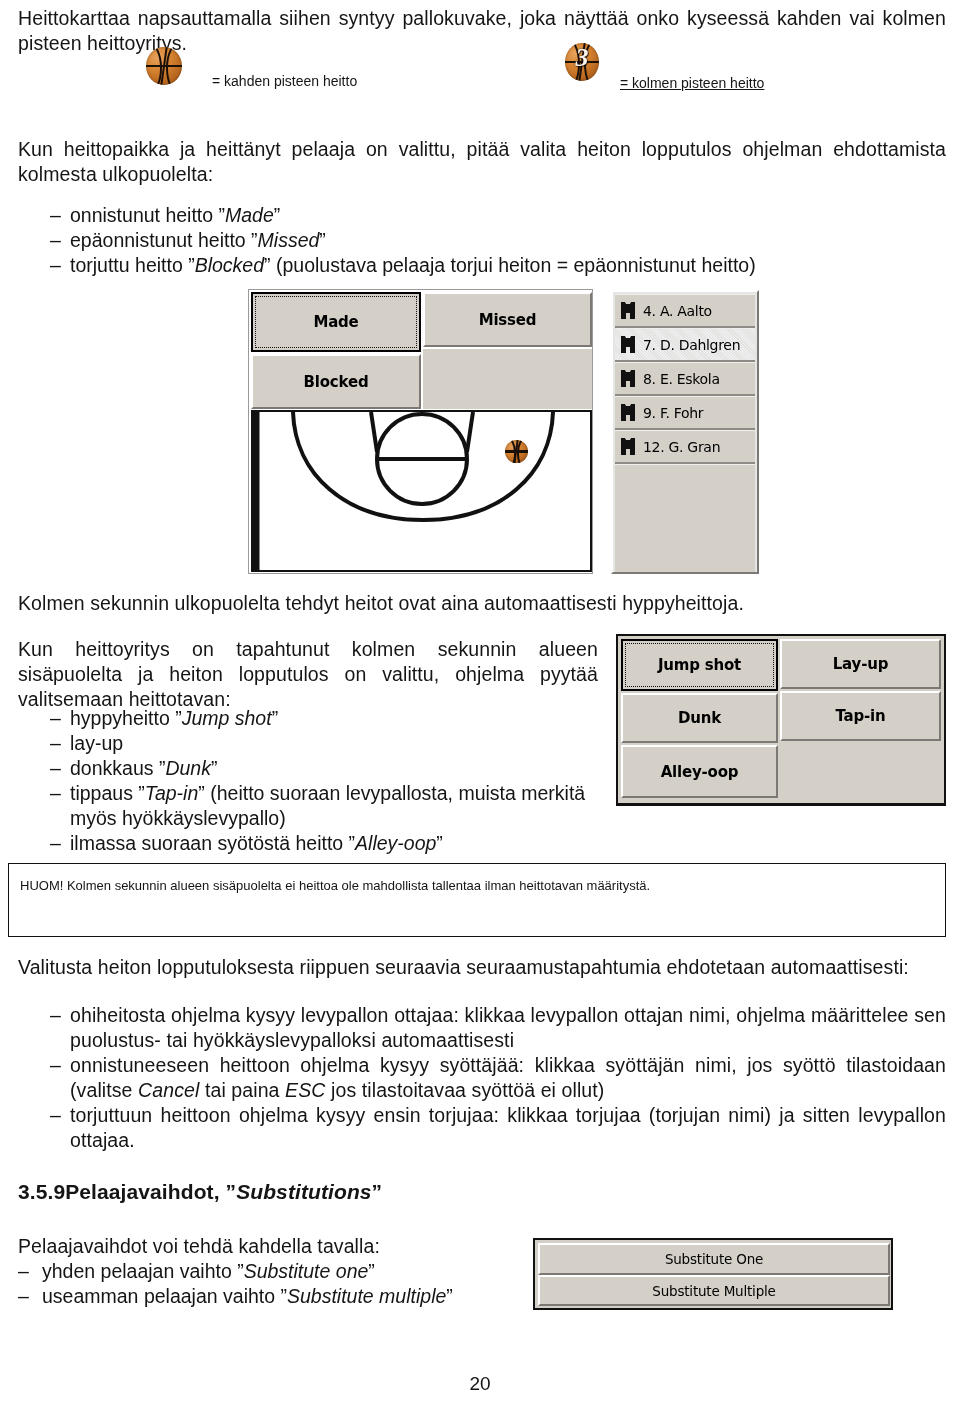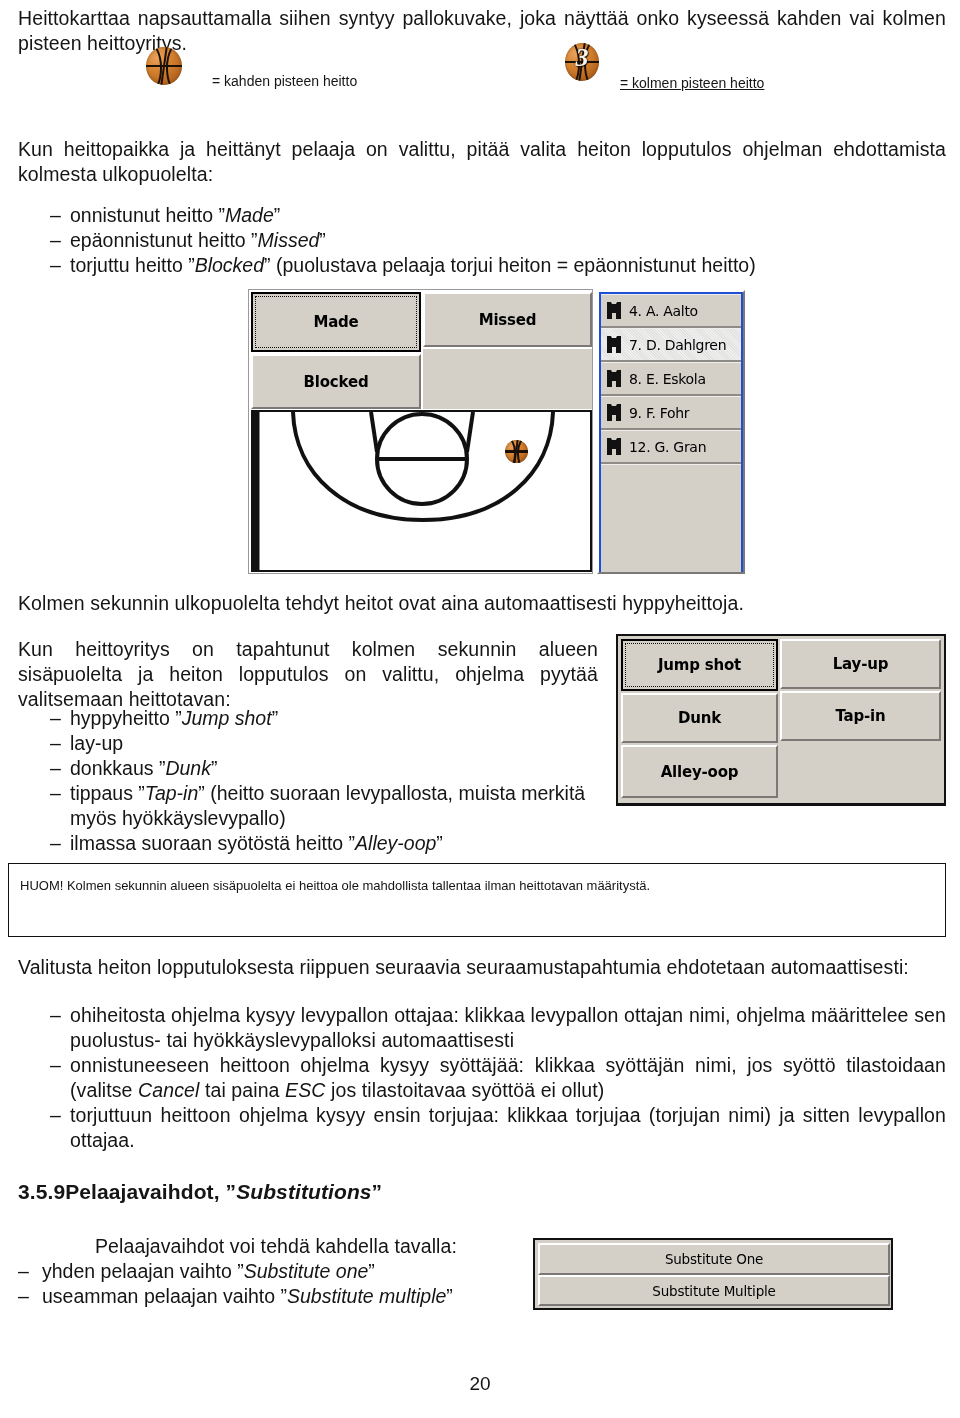--- a/index.html
+++ b/index.html
@@ -164,23 +164,23 @@
     width: 341px; height: 162px;
     background: #fff;
     border: 2px solid #111;
     border-left: 4px solid #111;
     box-sizing: border-box;
     overflow: hidden;
   }
 
   
   #player-list {
-    left: 597px; top: 290px;
+    left: 611px; top: 290px;
     width: 148px; height: 284px;
-    background: #1d4ed8;
+    background: #e5e5e5;
     border: 2px solid #ffffff;
     border-right-color: #7b7875;
     border-bottom-color: #7b7875;
     box-sizing: border-box;
     padding: 2px;
   }
   .player-row {
     position: relative;
     height: 34px;
     display: flex;
@@ -430,21 +430,21 @@
     <div class="bullet-row">
       <span class="bullet-dash">–</span>
       <span class="bullet-text para" style="position:static;"><span>torjuttuun heittoon ohjelma kysyy ensin torjujaa: klikkaa torjujaa (torjujan nimi) ja sitten levypallon ottajaa.</span></span>
     </div>
   </div>
 
   <div id="heading">
     <span class="num">3.5.9</span><span>Pelaajavaihdot, ”</span><span class="it">Substitutions</span><span>”</span>
   </div>
 
-  <div class="para nojust" id="subst-lead" style="left:26px; top:1234px; width:500px;text-align:center;">Pelaajavaihdot voi tehdä kahdella tavalla:</div>
+  <div class="para nojust" id="subst-lead" style="left:18px; top:1234px; width:500px;">Pelaajavaihdot voi tehdä kahdella tavalla:</div>
 
   <div class="bullets" id="subst-bullets" style="left:18px; top:1259px; width:500px;">
     <div class="bullet-row">
       <span class="bullet-dash" style="padding-left:0; width:24px; flex:0 0 24px;">–</span>
       <span class="bullet-text"><span>yhden pelaajan vaihto ”</span><span class="it">Substitute one</span><span>”</span></span>
     </div>
     <div class="bullet-row">
       <span class="bullet-dash" style="padding-left:0; width:24px; flex:0 0 24px;">–</span>
       <span class="bullet-text"><span>useamman pelaajan vaihto ”</span><span class="it">Substitute multiple</span><span>”</span></span>
     </div>

